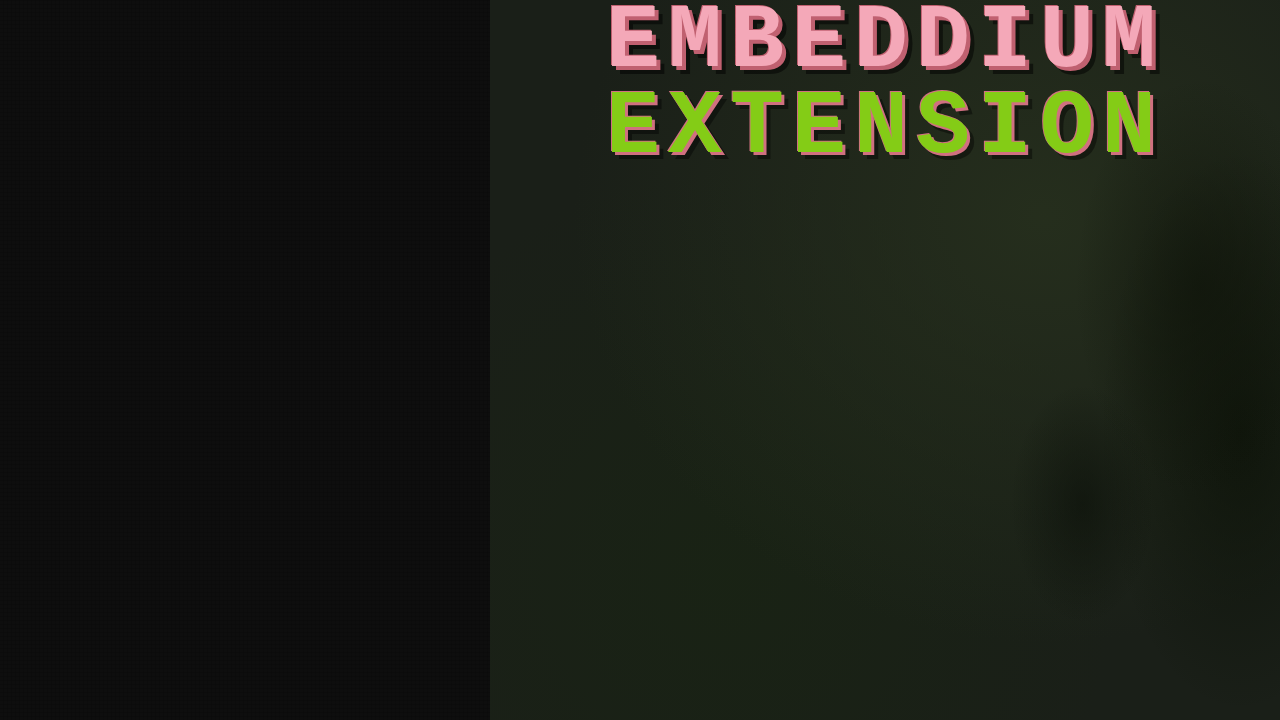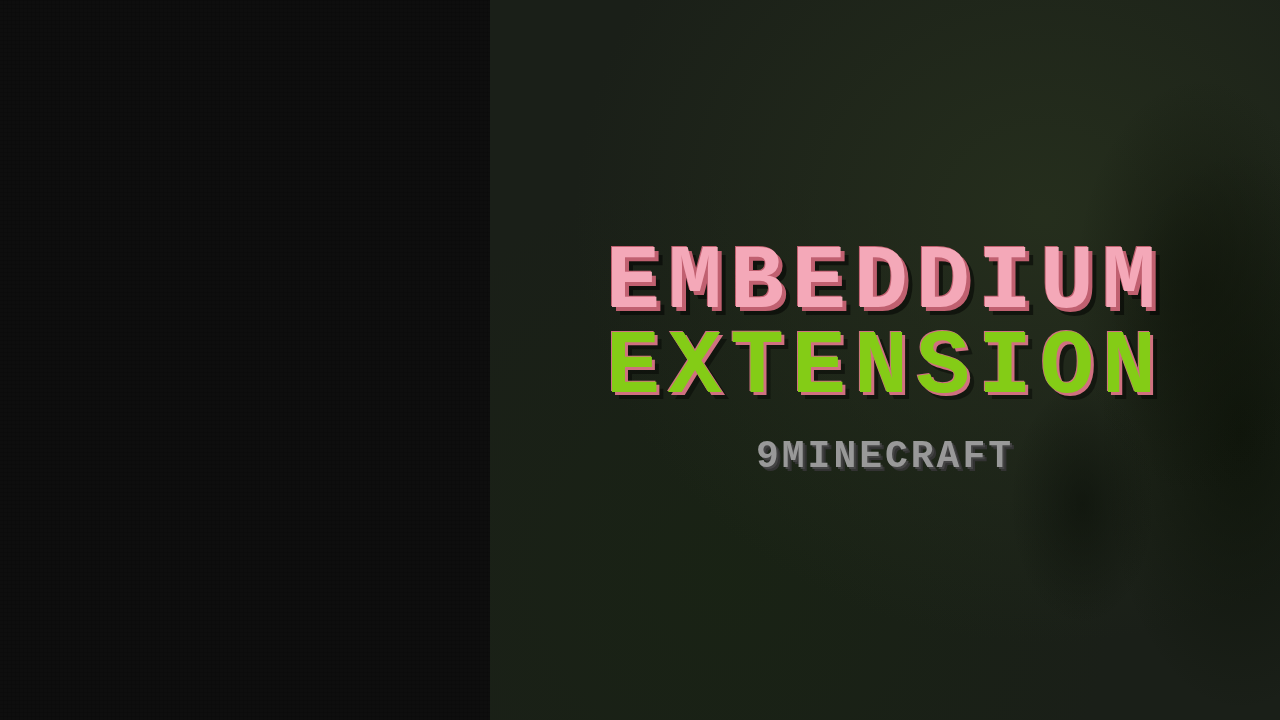--- a/index.html
+++ b/index.html
@@ -172,21 +172,20 @@
     
     .right-content {
       position: absolute;
       left: 490px;
       top: 0;
       width: 790px;
       height: 720px;
       display: flex;
       flex-direction: column;
       align-items: center;
-      justify-content: center;
       border-radius: 26px;
     }
 
     
     .game-title {
       text-align: center;
     }
 
     .title-embeddium {
       font-family: 'Courier New', monospace;
@@ -327,17 +326,14 @@
     <div class="setting-row">
       <span class="setting-label">Prevent Shaders</span>
       <div class="checkbox"></div>
     </div>
   </div>
 
 <div class="right-content">
   <div class="game-title">
     <span class="title-embeddium pixel-text-outer">EMBEDDIUM</span>
     <span class="title-extension pixel-text-inner">EXTENSION</span>
-    <div class="minecraft-logo">
-      <span class="mc-logo-text">9MINECRAFT</span>
-    </div>
   </div>
 </div>
 
 </body></html>

